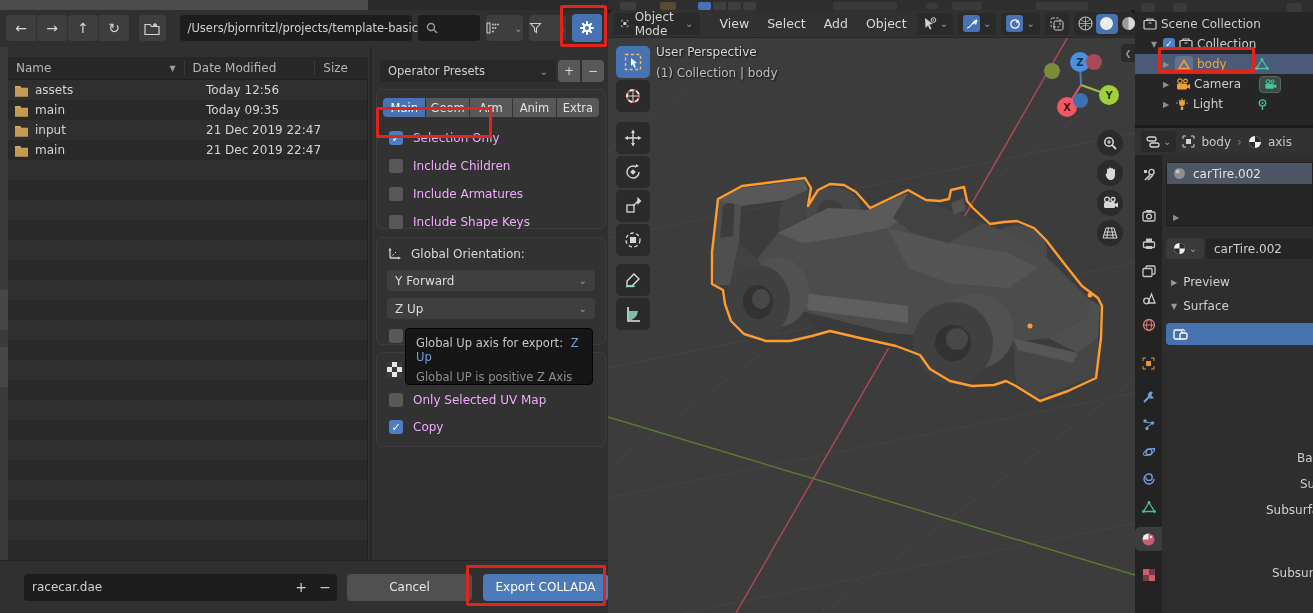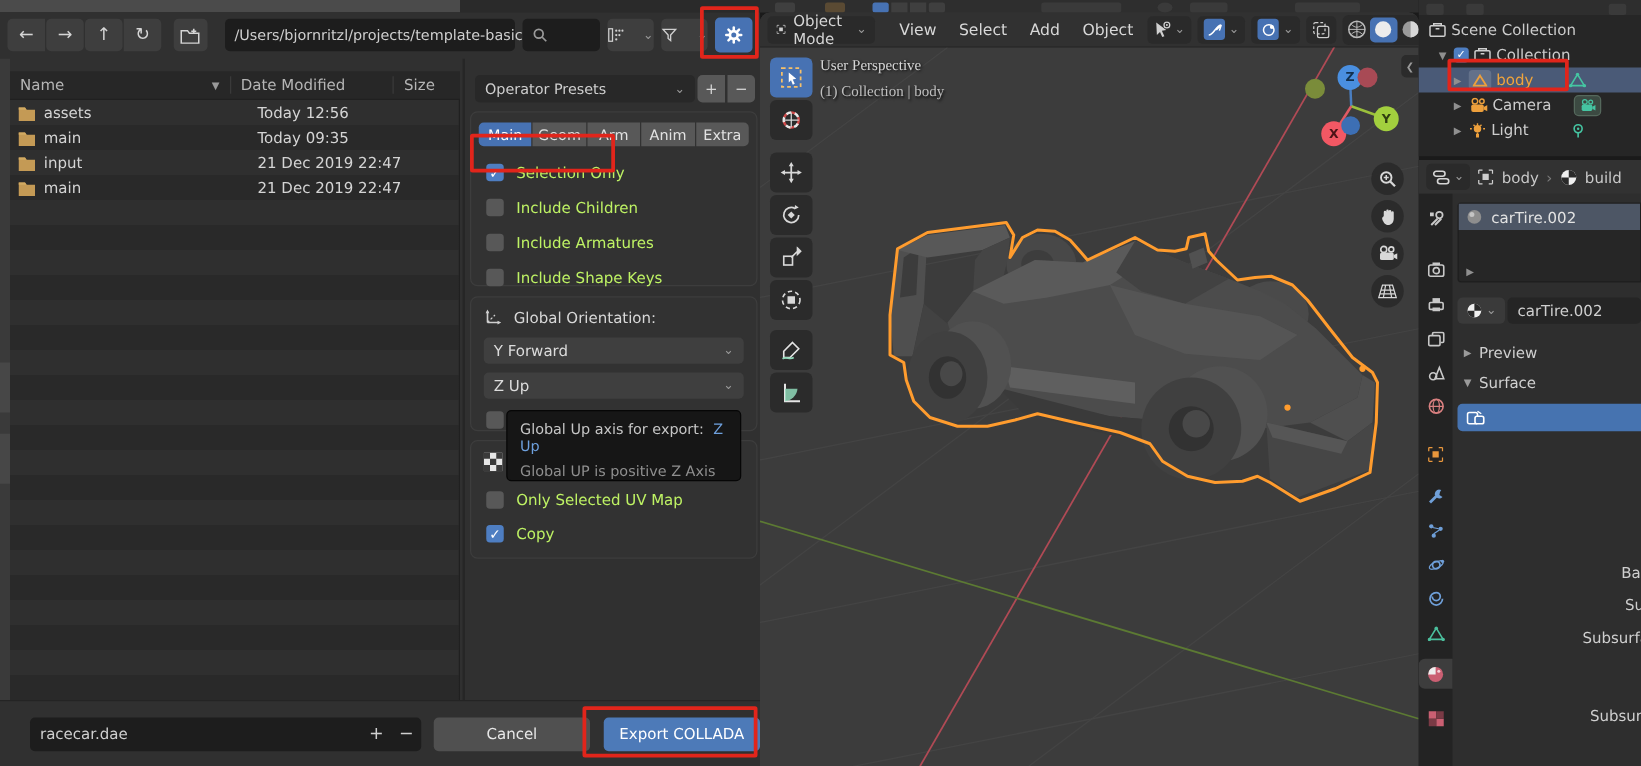--- a/index.html
+++ b/index.html
@@ -12,21 +12,21 @@
   
   .btn { background:#3e3e3e; border-radius:4px; display:flex; align-items:center; justify-content:center;
          color:#d5d5d5; }
   .darkfield { background:#1d1d1d; border-radius:4px; color:#cfcfcf; display:flex; align-items:center; padding:0 8px; }
   .select { background:#3f3f3f; border-radius:4px; color:#dcdcdc; display:flex; align-items:center; padding:0 8px; }
   .select .chev, .chev { margin-left:auto; color:#9a9a9a; font-size:10px; }
   .cb { width:14px; height:14px; border-radius:3px; background:#585858; flex:0 0 14px;
         display:flex; align-items:center; justify-content:center; }
   .cb.checked { background:#4e7ec2; color:#fff; font-size:11px; line-height:1; }
   .cbrow { display:flex; align-items:center; gap:10px; }
-  .cbrow .lbl { color:#bef264; }
+  .cbrow .lbl { color:#f0abfc; }
   .panelbox { position:absolute; border:1px solid #3d3d3d; border-radius:6px; background:#323232; }
 
   
   #fb-toolbar { left:0; top:10; width:608px; height:36px; background:#303030; display:flex; align-items:center; gap:6px; padding:0 6px; }
   .navgrp { display:flex; gap:1px; }
   .navbtn { width:30px; height:26px; font-size:14px; }
   .navbtn:first-child { border-radius:4px 0 0 4px; }
   .navbtn:last-child { border-radius:0 4px 4px 0; }
   #fb-list-head { left:8px; top:47px; width:360px; height:23px; background:#272727; display:flex; align-items:center;
                   color:#b5b5b5; border-bottom:1px solid #202020; }
@@ -51,21 +51,21 @@
              border-radius:4px; padding:7px 10px; z-index:40; }
   #tooltip .l1 { color:#c6c6c6; font-size:11.5px; }
   #tooltip .val { color:#6ea0dd; }
   #tooltip .l2 { color:#8f8f8f; font-size:11.5px; margin-top:6px; }
 
   
   #viewport { left:608px; top:10px; width:527px; height:603px; background:#3c3c3c; border-radius:8px 8px 0 0; overflow:hidden; }
   #vp-header { position:absolute; left:0; top:0; width:100%; height:28px; background:#313131; display:flex; align-items:center;
                gap:4px; padding:0 6px; border-bottom:1px solid #282828; }
   .vp-menu { color:#d8d8d8; padding:0 7px; font-size:12.5px; }
-  .overlaytext { text-shadow:1px 1px 2px rgba(0,0,0,.85);font-family:Liberation Serif, serif; }
+  .overlaytext { text-shadow:1px 1px 2px rgba(0,0,0,.85); }
   .toolbtn { position:absolute; left:8px; width:34px; height:32px; background:#2b2b2b; border-radius:5px;
              display:flex; align-items:center; justify-content:center; }
   .toolbtn.active { background:#4772b3; }
   .navround { position:absolute; width:26px; height:26px; border-radius:50%; background:rgba(40,40,40,.85);
               display:flex; align-items:center; justify-content:center; }
   .axisball { position:absolute; border-radius:50%; display:flex; align-items:center; justify-content:center;
               font-size:10px; font-weight:bold; color:#1b2b3b; }
 
   
   #outliner { left:1135px; top:0; width:178px; height:128px; background:#262626; }
@@ -658,21 +658,21 @@
       <svg width="13" height="13" viewBox="0 0 13 13">
         <path d="M1 1 h3 M9 1 h3 M1 1 v3 M12 1 v3 M1 9 v3 M12 9 v3 M1 12 h3 M9 12 h3" stroke="#cfcfcf" fill="none"></path>
         <rect x="4" y="4" width="5" height="5" fill="#cfcfcf"></rect>
       </svg>
       <span>body</span>
       <span style="color:#7a7a7a;">›</span>
       <svg width="14" height="14" viewBox="0 0 14 14">
         <circle cx="7" cy="7" r="6" fill="#f0f0f0"></circle>
         <path d="M7 1 a6 6 0 0 1 6 6 L7 7 Z M7 13 a6 6 0 0 1 -6 -6 L7 7 Z" fill="#2a2a2a"></path>
       </svg>
-      <span>build</span>
+      <span>axis</span>
     </div>
 
     <div id="prop-tabs">
       <div class="ptab" style="top:8px;">
         <svg width="14" height="14" viewBox="0 0 14 14">
             <path d="M3 12 L8 7 M6 12 L11 7" stroke="#c8c8c8" stroke-width="1.6"></path>
             <circle cx="9.5" cy="4" r="2.6" fill="none" stroke="#c8c8c8" stroke-width="1.4"></circle>
             <rect x="2" y="2" width="3" height="3" fill="#c8c8c8"></rect>
           </svg>
       </div>

